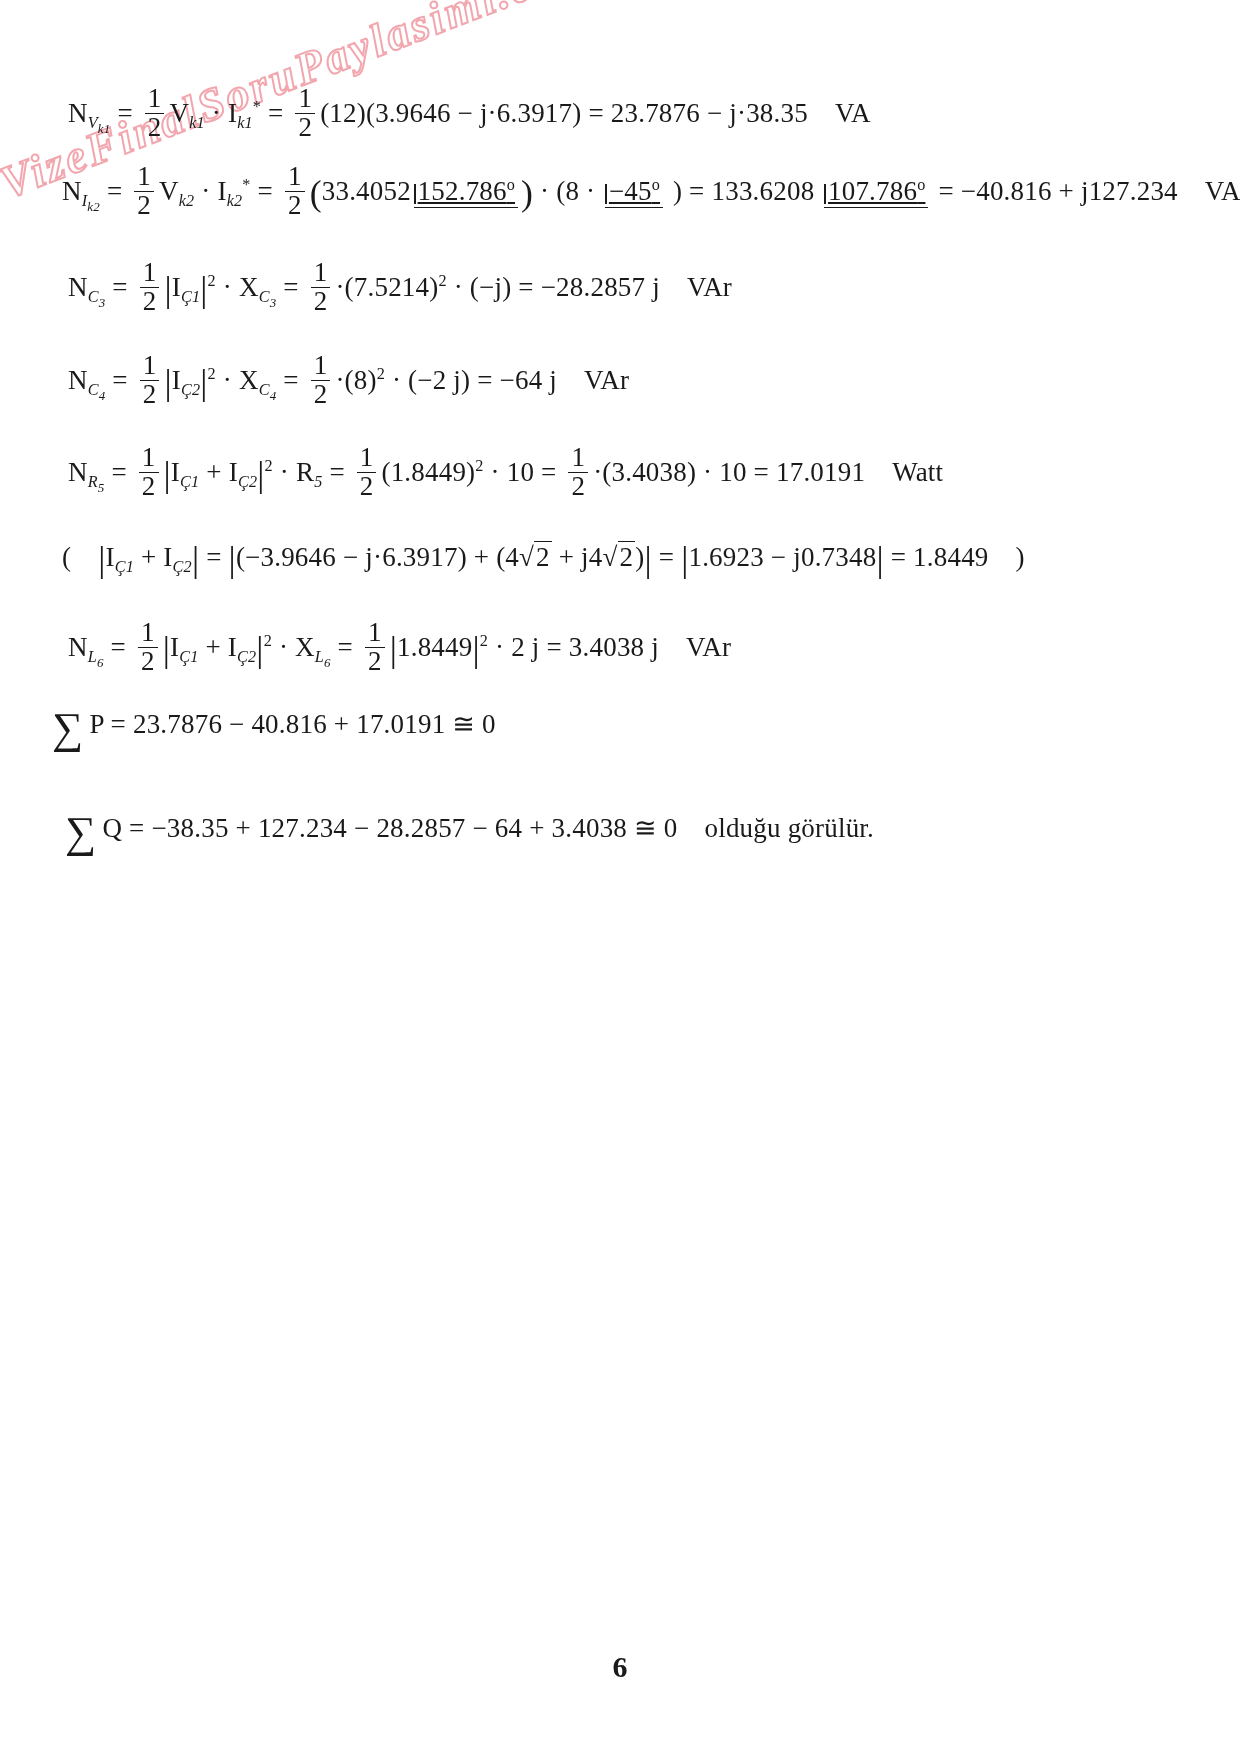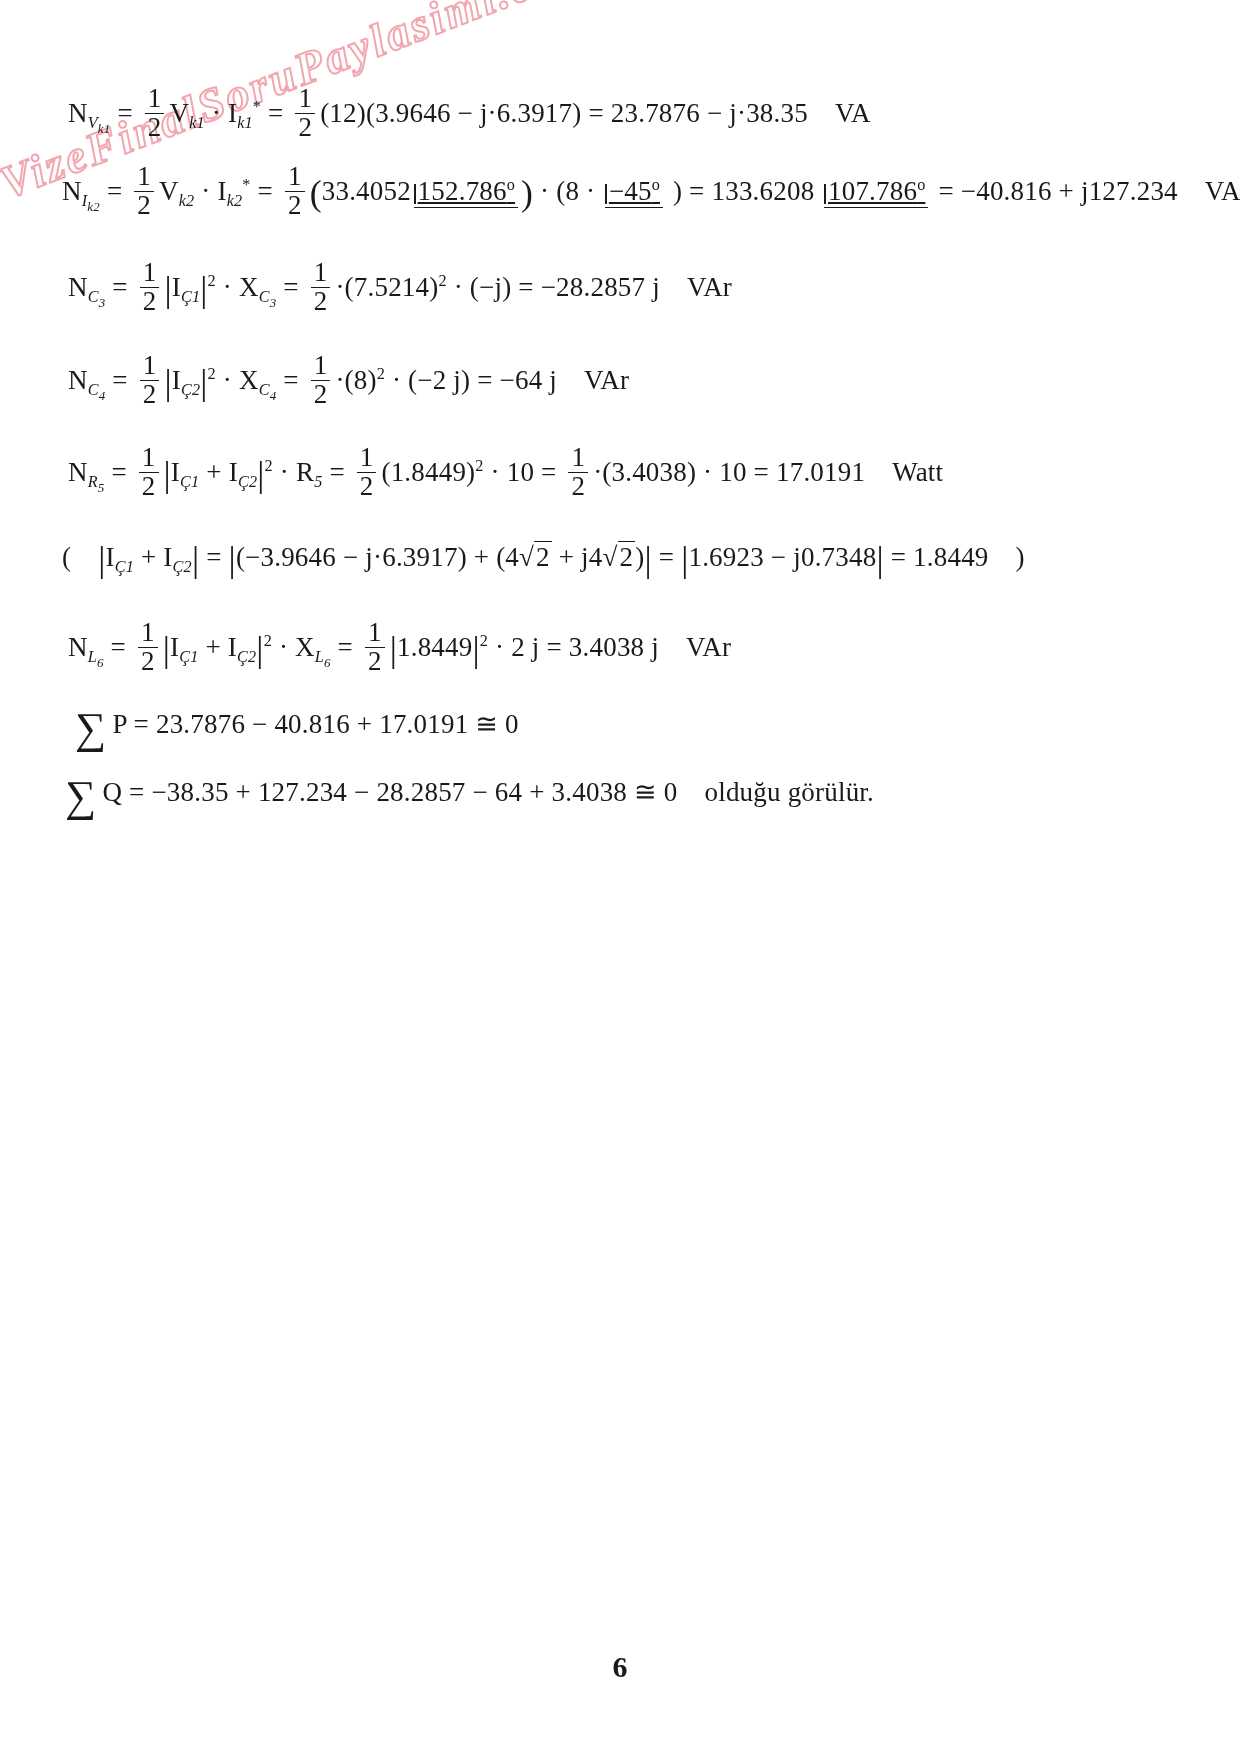--- a/index.html
+++ b/index.html
@@ -107,19 +107,19 @@
   <div class="eq" style="left:68px;top:262px;"><span class="t">N</span><span class="sub"><span class="t">C</span><span class="sub">3</span></span><span class="t"> = </span><span class="frac"><span class="num">1</span><span class="den">2</span></span><span class="big">|</span><span class="t">I</span><span class="sub">Ç1</span><span class="big">|</span><span class="sup">2</span><span class="t"> · X</span><span class="sub"><span class="t">C</span><span class="sub">3</span></span><span class="t"> = </span><span class="frac"><span class="num">1</span><span class="den">2</span></span><span class="t">·(7.5214)</span><span class="sup">2</span><span class="t"> · (−j) = −28.2857 j</span><span class="gap"></span><span class="t">VAr</span></div>
 
   <div class="eq" style="left:68px;top:355px;"><span class="t">N</span><span class="sub"><span class="t">C</span><span class="sub">4</span></span><span class="t"> = </span><span class="frac"><span class="num">1</span><span class="den">2</span></span><span class="big">|</span><span class="t">I</span><span class="sub">Ç2</span><span class="big">|</span><span class="sup">2</span><span class="t"> · X</span><span class="sub"><span class="t">C</span><span class="sub">4</span></span><span class="t"> = </span><span class="frac"><span class="num">1</span><span class="den">2</span></span><span class="t">·(8)</span><span class="sup">2</span><span class="t"> · (−2 j) = −64 j</span><span class="gap"></span><span class="t">VAr</span></div>
 
   <div class="eq" style="left:68px;top:447px;"><span class="t">N</span><span class="sub"><span class="t">R</span><span class="sub">5</span></span><span class="t"> = </span><span class="frac"><span class="num">1</span><span class="den">2</span></span><span class="big">|</span><span class="t">I</span><span class="sub">Ç1</span><span class="t"> + I</span><span class="sub">Ç2</span><span class="big">|</span><span class="sup">2</span><span class="t"> · R</span><span class="sub">5</span><span class="t"> = </span><span class="frac"><span class="num">1</span><span class="den">2</span></span><span class="t">(1.8449)</span><span class="sup">2</span><span class="t"> · 10 = </span><span class="frac"><span class="num">1</span><span class="den">2</span></span><span class="t">·(3.4038) · 10 = 17.0191</span><span class="gap"></span><span class="t">Watt</span></div>
 
   <div class="eq" style="left:62px;top:541px;"><span class="t">(</span><span class="gap"></span><span class="big">|</span><span class="t">I</span><span class="sub">Ç1</span><span class="t"> + I</span><span class="sub">Ç2</span><span class="big">|</span><span class="t"> = </span><span class="big">|</span><span class="t">(−3.9646 − j·6.3917) + (4</span><span class="sq">√<span class="sqc">2</span></span><span class="t"> + j4</span><span class="sq">√<span class="sqc">2</span></span><span class="t">)</span><span class="big">|</span><span class="t"> = </span><span class="big">|</span><span class="t">1.6923 − j0.7348</span><span class="big">|</span><span class="t"> = 1.8449</span><span class="gap"></span><span class="t">)</span></div>
 
   <div class="eq" style="left:68px;top:622px;"><span class="t">N</span><span class="sub"><span class="t">L</span><span class="sub">6</span></span><span class="t"> = </span><span class="frac"><span class="num">1</span><span class="den">2</span></span><span class="big">|</span><span class="t">I</span><span class="sub">Ç1</span><span class="t"> + I</span><span class="sub">Ç2</span><span class="big">|</span><span class="sup">2</span><span class="t"> · X</span><span class="sub"><span class="t">L</span><span class="sub">6</span></span><span class="t"> = </span><span class="frac"><span class="num">1</span><span class="den">2</span></span><span class="big">|</span><span class="t">1.8449</span><span class="big">|</span><span class="sup">2</span><span class="t"> · 2 j = 3.4038 j</span><span class="gap"></span><span class="t">VAr</span></div>
 
-  <div class="eq" style="left:75px;top:708px;font-family:Liberation Serif, serif;"><span class="sum">∑</span><span class="t">P = 23.7876 − 40.816 + 17.0191 ≅ 0</span></div>
+  <div class="eq" style="left:52px;top:708px;font-family:Liberation Serif, serif;"><span class="sum">∑</span><span class="t">P = 23.7876 − 40.816 + 17.0191 ≅ 0</span></div>
 
-  <div class="eq" style="left:65px;top:776px;"><span class="sum">∑</span><span class="t">Q = −38.35 + 127.234 − 28.2857 − 64 + 3.4038 ≅ 0</span><span class="gap"></span><span class="t">olduğu görülür.</span></div>
+  <div class="eq" style="left:65px;top:812px;"><span class="sum">∑</span><span class="t">Q = −38.35 + 127.234 − 28.2857 − 64 + 3.4038 ≅ 0</span><span class="gap"></span><span class="t">olduğu görülür.</span></div>
 
   <div class="page-number">6</div>
 
 </div>
 
 </body></html>

